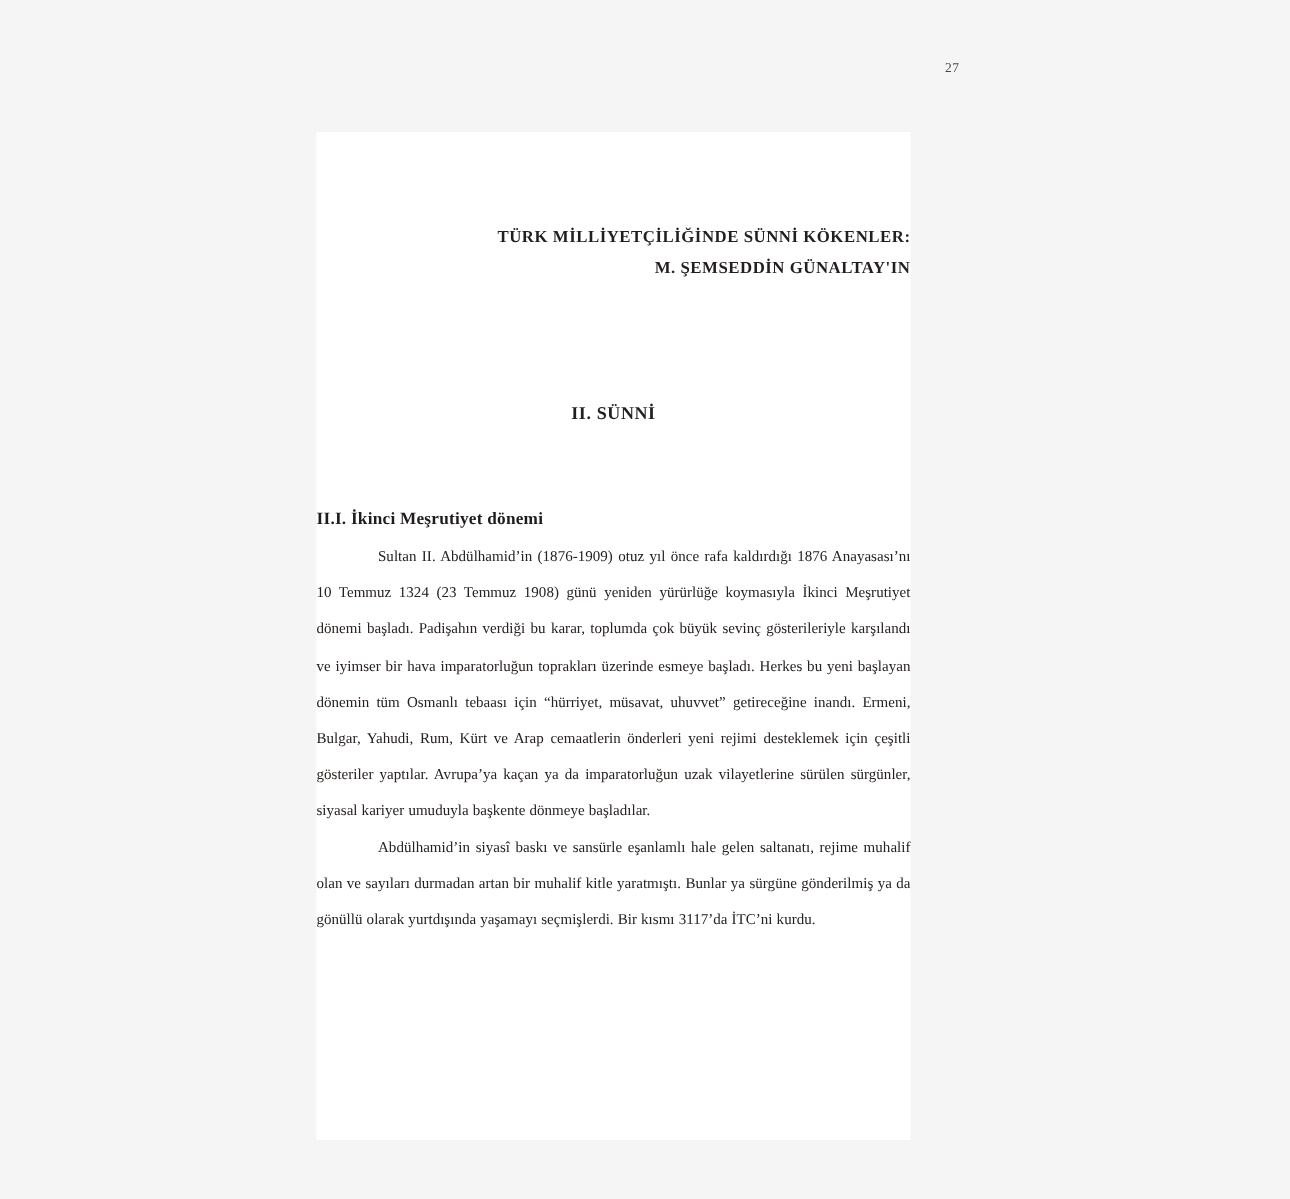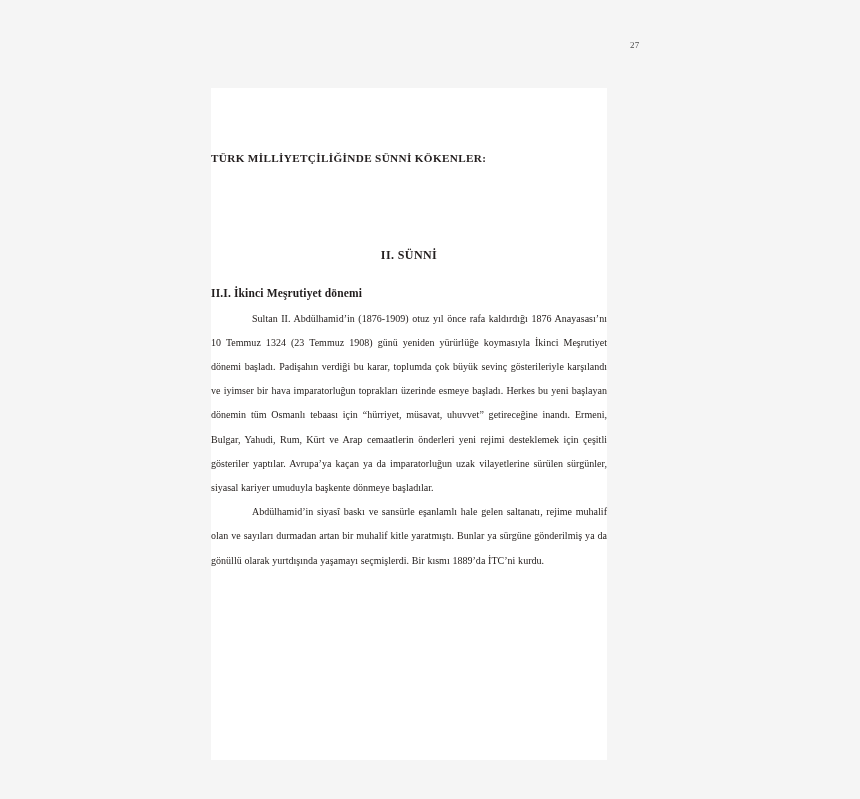--- a/index.html
+++ b/index.html
@@ -42,21 +42,21 @@
     position: absolute;
     left: 0;
     top: 0;
     width: 396px;
     padding: 0;
   }
 
   
   .title-block {
     margin-top: 60px;
-    text-align: left;
+    text-align: right;
   }
   .title-line {
     font-size: 11.2px;
     font-weight: bold;
     color: #241f1f;
     letter-spacing: 0.35px;
     line-height: 20.5px;
     white-space: nowrap;
   }
 
@@ -65,21 +65,21 @@
     margin-top: 79px;
     text-align: center;
     font-size: 12px;
     font-weight: bold;
     color: #241f1f;
     letter-spacing: 0.4px;
   }
 
   
   .section-heading {
-    margin-top: 24px;
+    margin-top: 57px;
     font-size: 11.5px;
     font-weight: bold;
     color: #201c1c;
     letter-spacing: 0.15px;
   }
 
   
   .body-text {
     margin-top: 8px;
   }
@@ -101,25 +101,26 @@
 </head>
 <body>
 
 <div class="folio">27</div>
 
 <div class="sheet">
   <div class="sheet-inner">
 
     <div class="title-block">
       <div class="title-line">TÜRK MİLLİYETÇİLİĞİNDE SÜNNİ KÖKENLER:</div>
+      <div class="title-line">M. ŞEMSEDDİN GÜNALTAY'IN</div>
     </div>
 
     <div class="chapter-heading">II. SÜNNİ</div>
 
     <div class="section-heading">II.I. İkinci Meşrutiyet dönemi</div>
 
     <div class="body-text">
       <p class="para">Sultan II. Abdülhamid’in (1876-1909) otuz yıl önce rafa kaldırdığı 1876 Anayasası’nı 10 Temmuz 1324 (23 Temmuz 1908) günü yeniden yürürlüğe koymasıyla İkinci Meşrutiyet dönemi başladı. Padişahın verdiği bu karar, toplumda çok büyük sevinç gösterileriyle karşılandı ve iyimser bir hava imparatorluğun toprakları üzerinde esmeye başladı. Herkes bu yeni başlayan dönemin tüm Osmanlı tebaası için “hürriyet, müsavat, uhuvvet” getireceğine inandı. Ermeni, Bulgar, Yahudi, Rum, Kürt ve Arap cemaatlerin önderleri yeni rejimi desteklemek için çeşitli gösteriler yaptılar. Avrupa’ya kaçan ya da imparatorluğun uzak vilayetlerine sürülen sürgünler, siyasal kariyer umuduyla başkente dönmeye başladılar.</p>
-      <p class="para">Abdülhamid’in siyasî baskı ve sansürle eşanlamlı hale gelen saltanatı, rejime muhalif olan ve sayıları durmadan artan bir muhalif kitle yaratmıştı. Bunlar ya sürgüne gönderilmiş ya da gönüllü olarak yurtdışında yaşamayı seçmişlerdi. Bir kısmı 1889’da İTC’ni kurdu.</p>
+      <p class="para">Abdülhamid’in siyasî baskı ve sansürle eşanlamlı hale gelen saltanatı, rejime muhalif olan ve sayıları durmadan artan bir muhalif kitle yaratmıştı. Bunlar ya sürgüne gönderilmiş ya da gönüllü olarak yurtdışında yaşamayı seçmişlerdi. Bir kısmı 3117’da İTC’ni kurdu.</p>
     </div>
 
   </div>
 </div>
 
 </body></html>

